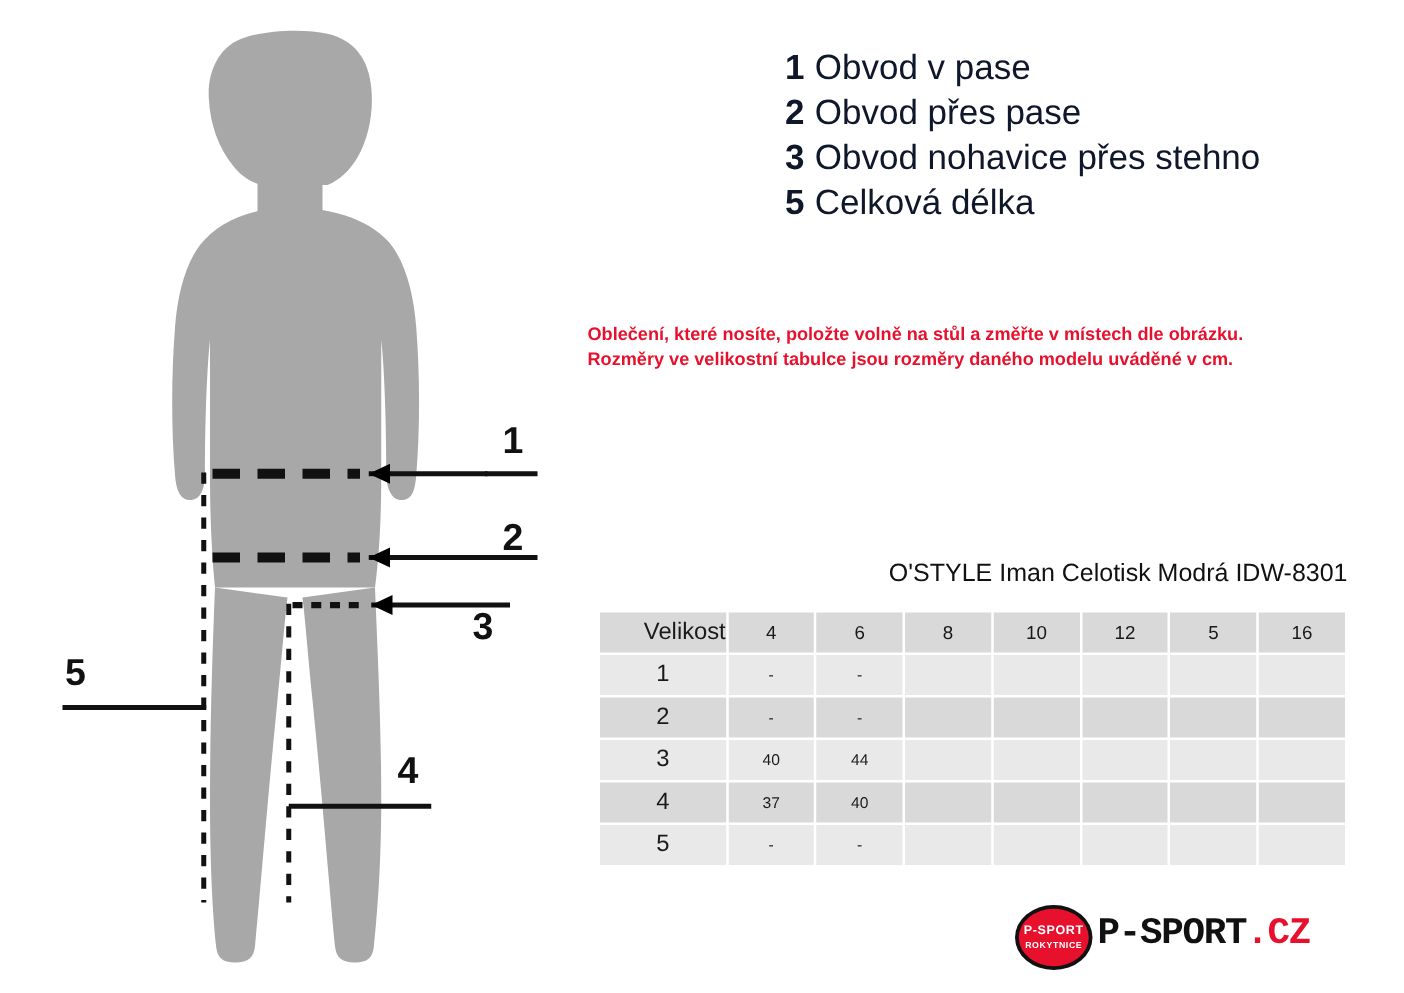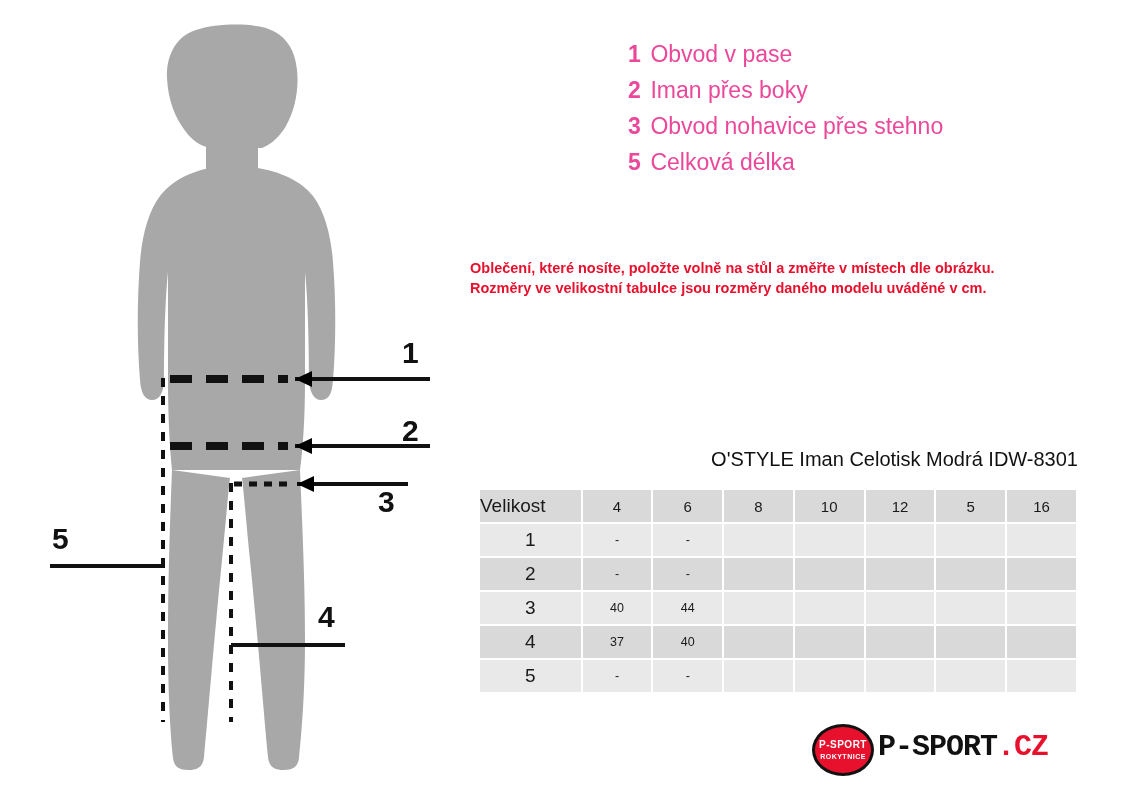--- a/index.html
+++ b/index.html
@@ -33,22 +33,22 @@
   }
 
   
   #legend {
     position: absolute;
     left: 628px;
     top: 36px;
     width: 470px;
   }
   .legend-row {
-    font-size: 23px;
-    color: #ec4899;
+    font-size: 28px;
+    color: #0f172a;
     line-height: 36px;
     white-space: nowrap;
   }
   .legend-num {
     font-weight: bold;
     display: inline-block;
     min-width: 16px;
   }
   .legend-text {
     font-weight: normal;
@@ -94,21 +94,21 @@
     font-weight: normal;
     color: #1a1a1a;
     padding: 0;
   }
   #size-table tr.alt td {
     background: #e9e9e9;
   }
   #size-table th.corner {
     width: 102px;
     font-size: 19px;
-    text-align: left;
+    text-align: right;
     background: #d9d9d9;
   }
   #size-table th.size-head {
     width: 71px;
     font-size: 15px;
     background: #d9d9d9;
   }
   #size-table td.row-label {
     font-size: 19px;
     width: 102px;
@@ -257,21 +257,21 @@
     <div class="fig-num" style="left:52px; top:522px;">5</div>
   </div>
 
   <div id="legend">
     <div class="legend-row">
       <span class="legend-num">1</span>
       <span class="legend-text">Obvod v pase</span>
     </div>
     <div class="legend-row">
       <span class="legend-num">2</span>
-      <span class="legend-text">Iman přes boky</span>
+      <span class="legend-text">Obvod přes pase</span>
     </div>
     <div class="legend-row">
       <span class="legend-num">3</span>
       <span class="legend-text">Obvod nohavice přes stehno</span>
     </div>
     <div class="legend-row">
       <span class="legend-num">5</span>
       <span class="legend-text">Celková délka</span>
     </div>
   </div>

